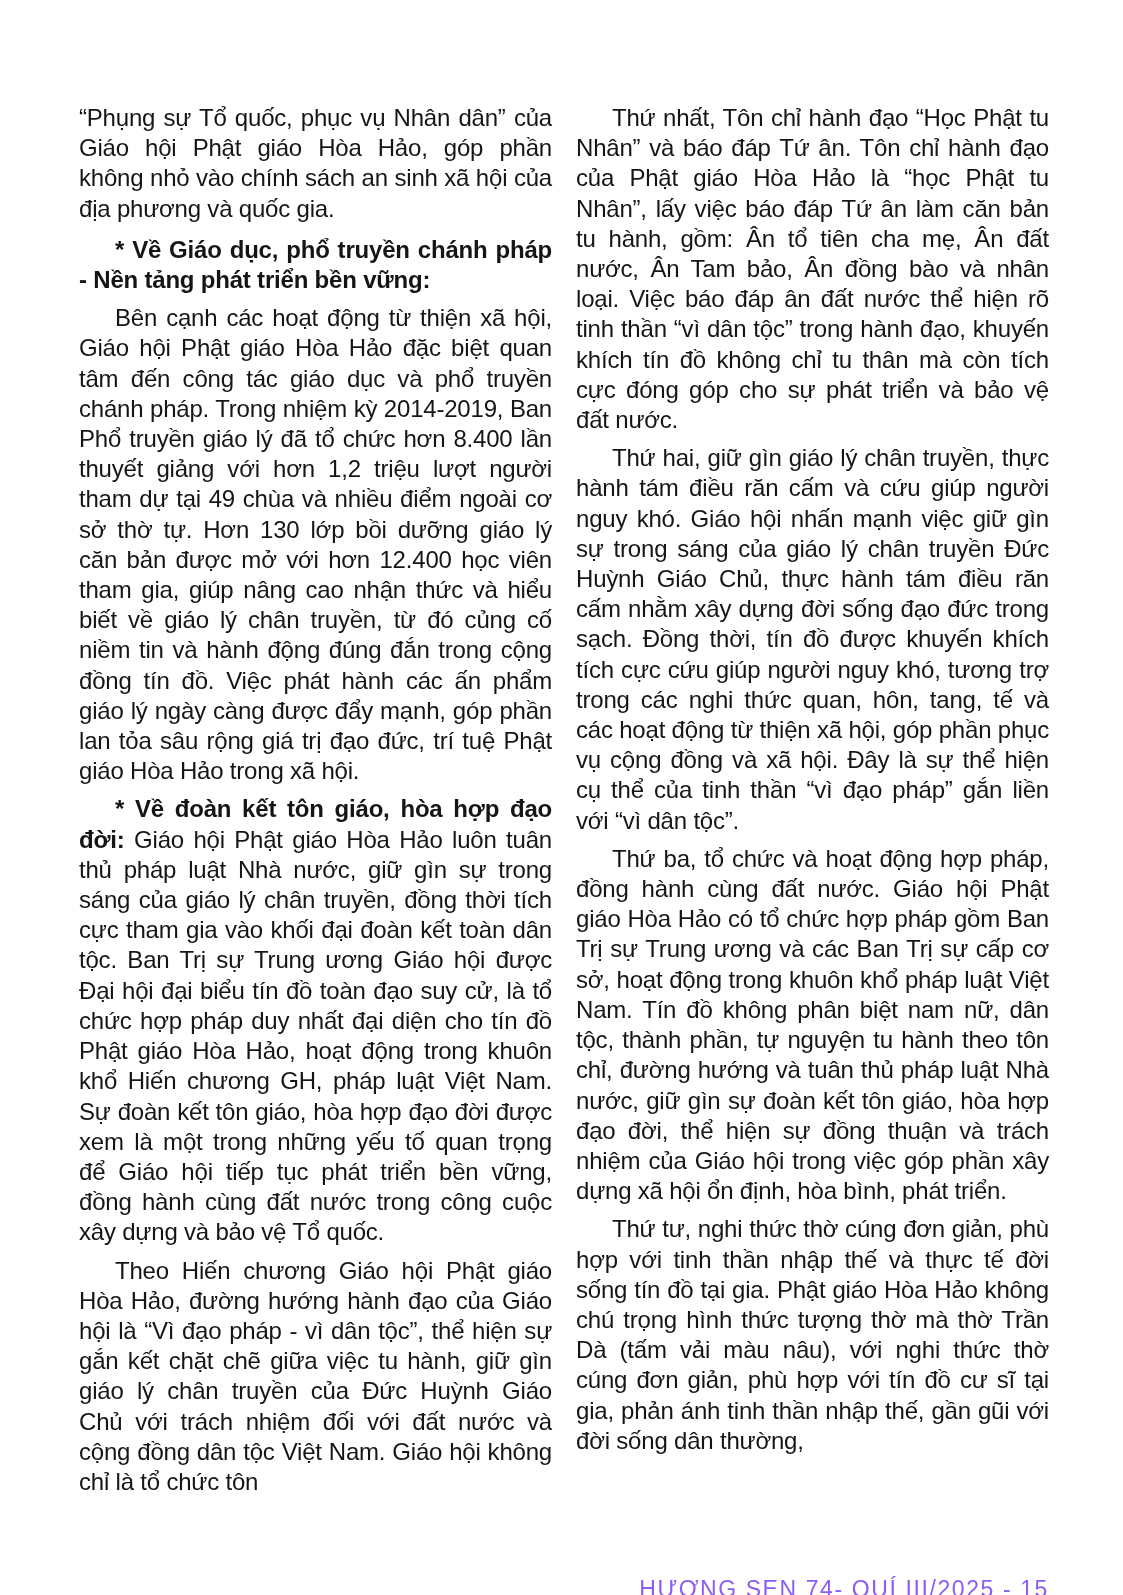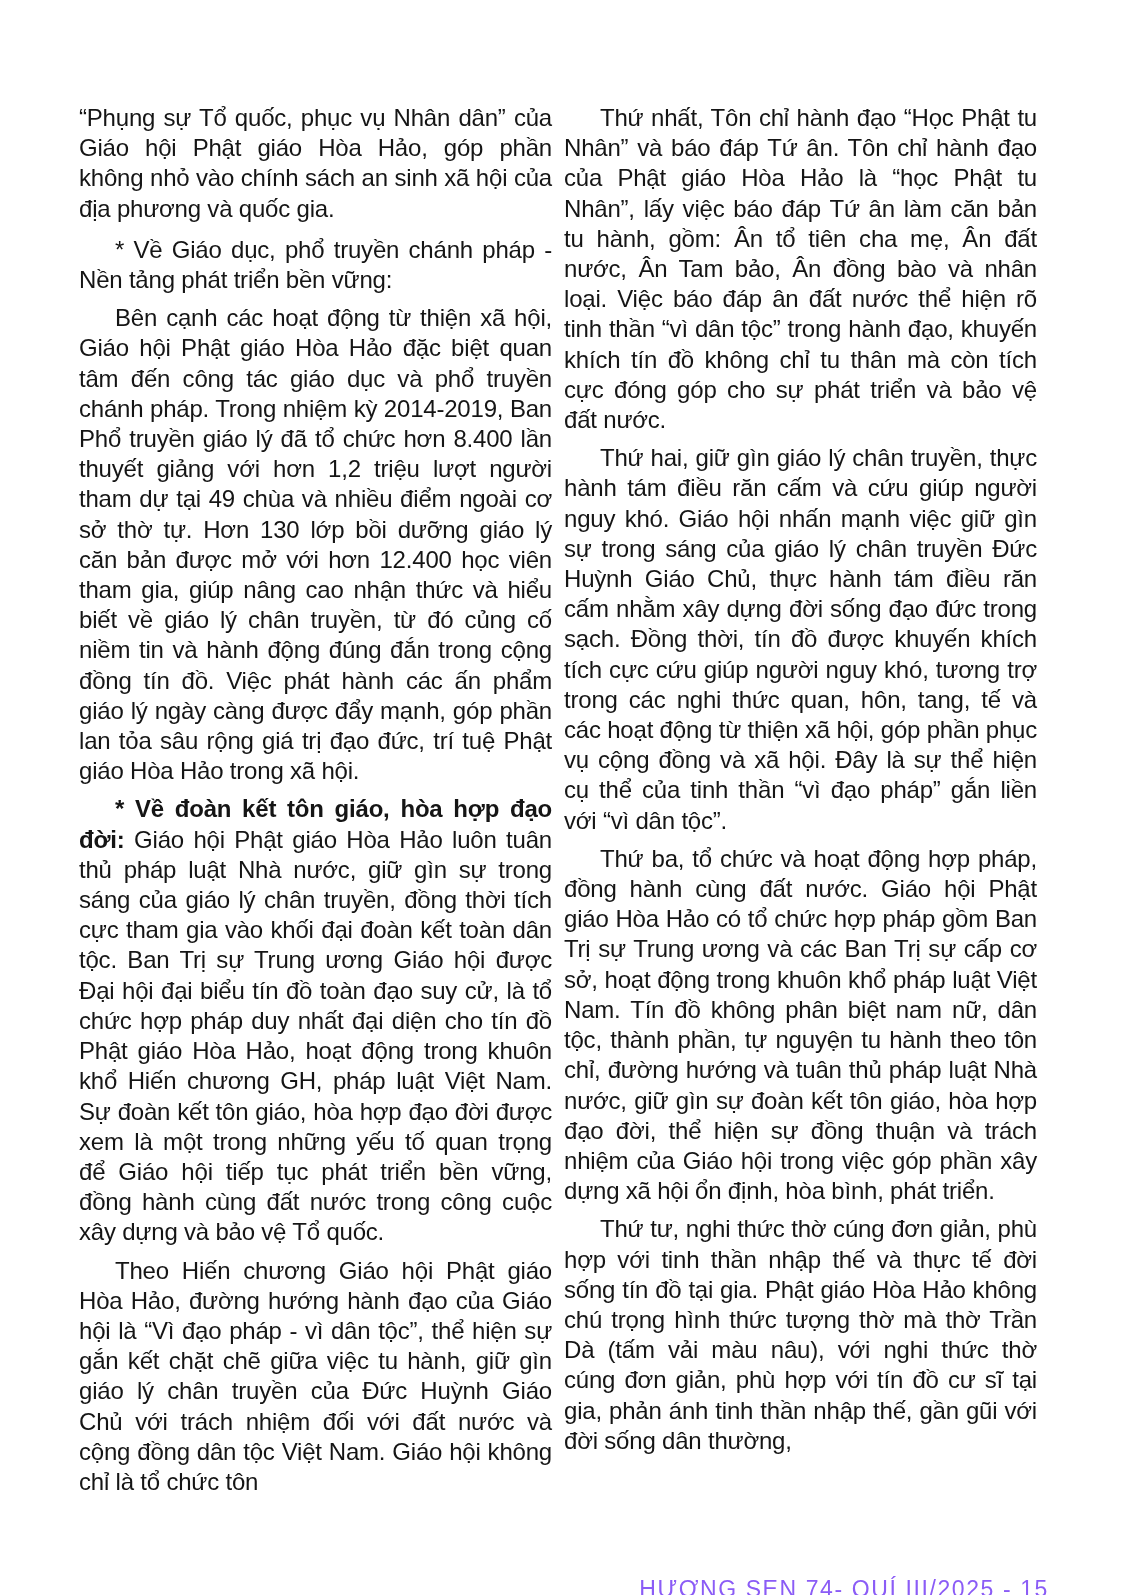--- a/index.html
+++ b/index.html
@@ -16,32 +16,32 @@
     position: absolute;
     inset: 0;
     background: #ffffff;
   }
   .content {
     position: absolute;
     left: 79px;
     top: 103px;
     width: 970px;
     display: flex;
-    gap: 12px;
+    gap: 24px;
   }
   .col {
     width: 473px;
     font-size: 24px;
     line-height: 30.2px;
     text-align: justify;
     letter-spacing: -0.2px;
   }
   .para { margin-bottom: 8px; }
   .indent { text-indent: 36px; }
-  .heading { font-weight: normal; margin-top: 11px; }
+  .heading { font-weight: bold; margin-top: 11px; }
   .runin { margin-top: 4px; }
   .runin-lead { font-weight: bold; }
   .footer {
     position: absolute;
     top: 1575px;
     right: 74px;
     font-size: 23px;
     line-height: 28px;
     color: #8b5cf6;
     letter-spacing: 1.6px;

